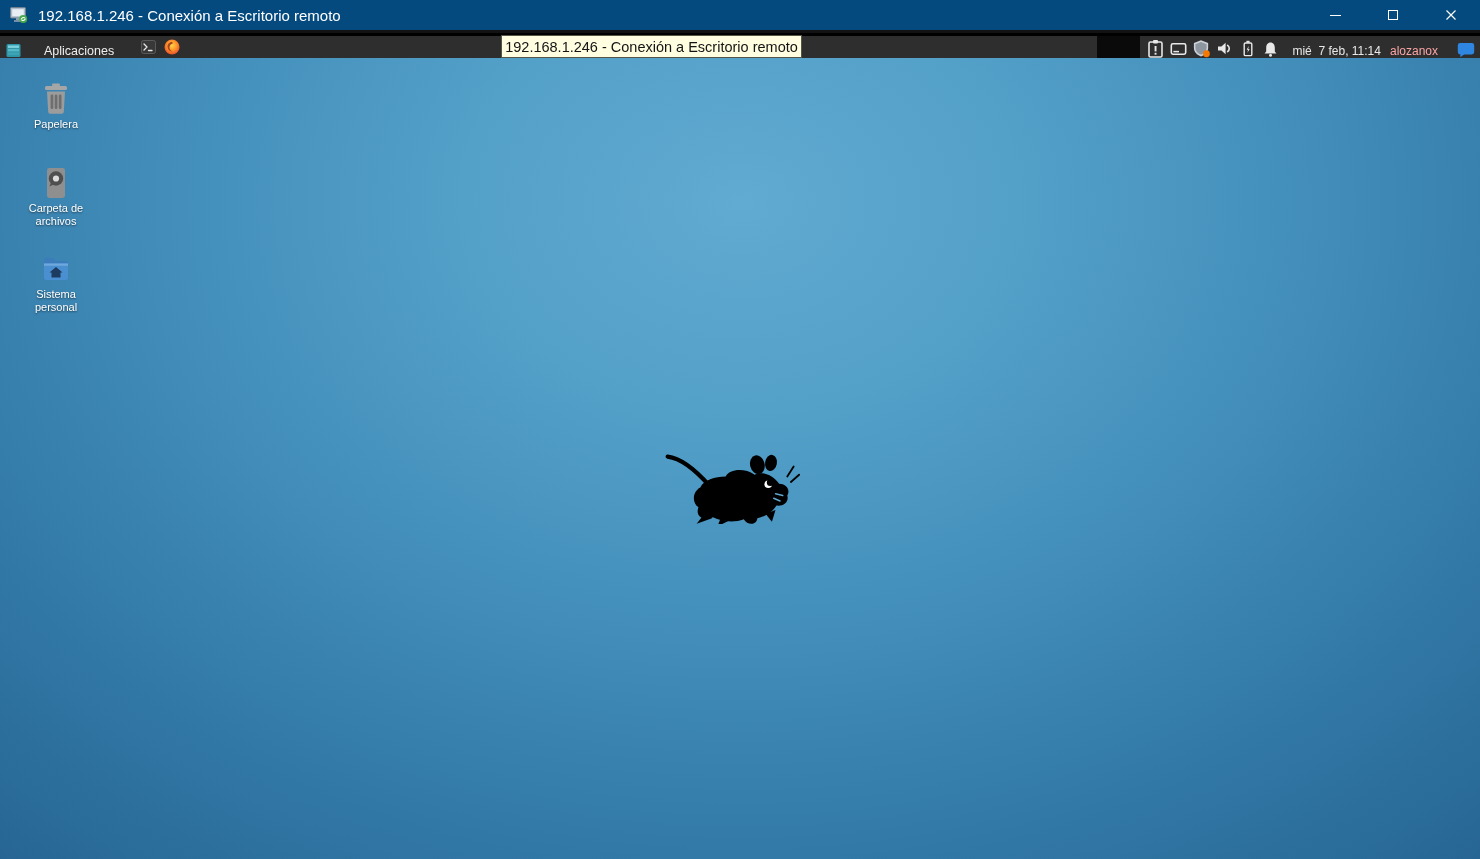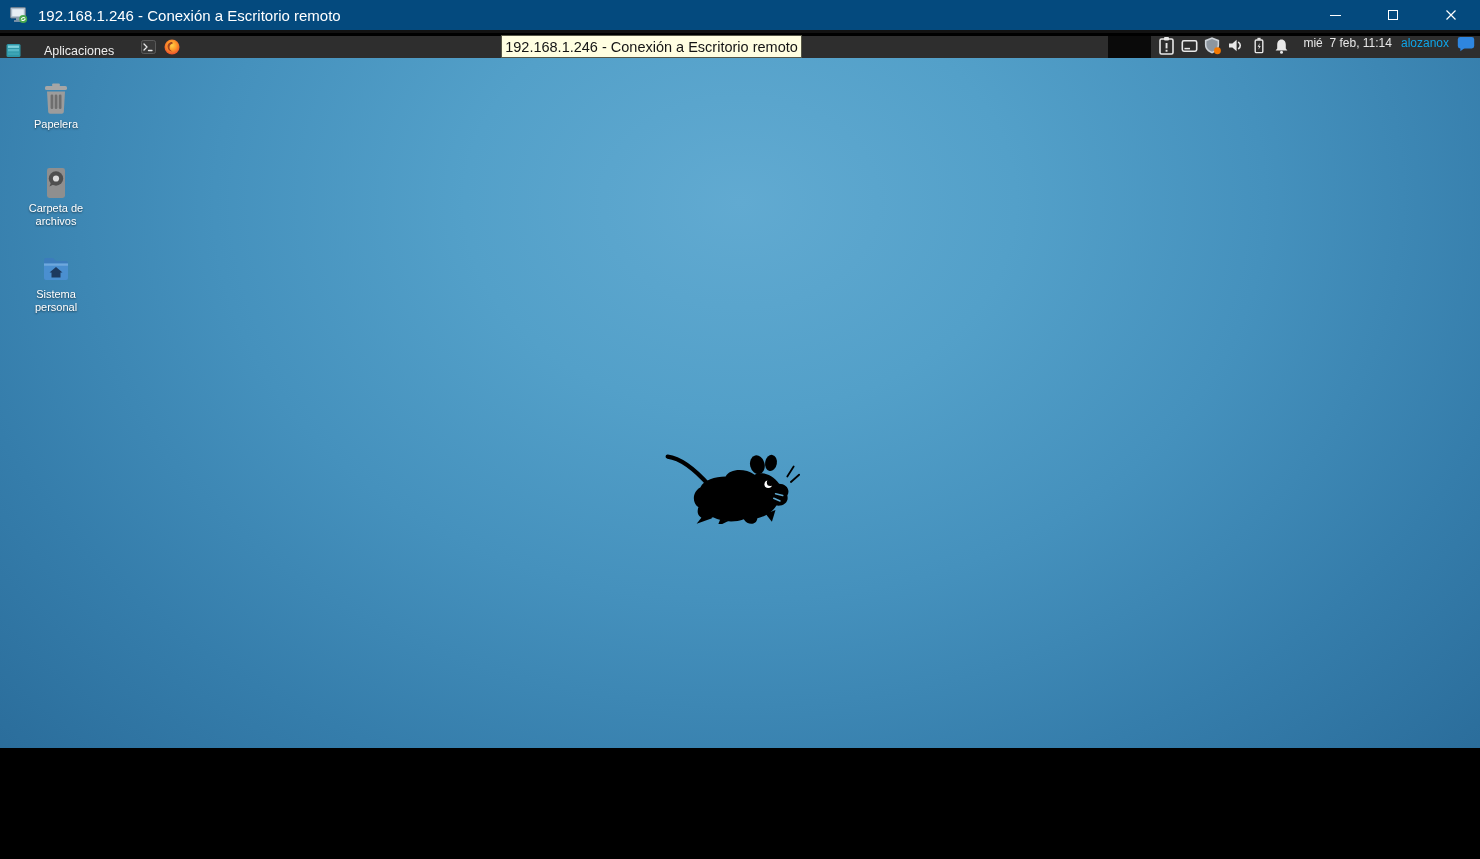--- a/index.html
+++ b/index.html
@@ -1,18 +1,18 @@
 <!DOCTYPE html>
 <html><head>
 <meta charset="utf-8">
 <style>
   * { margin:0; padding:0; box-sizing:border-box; }
   html,body { width:1480px; height:859px; overflow:hidden; background:#000;
               font-family:"Liberation Sans","DejaVu Sans",sans-serif; }
-  .rdp-window { position:relative; width:1480px; height:748px; overflow:hidden; }
+  .rdp-window { position:relative; width:1480px; height:859px; overflow:hidden; }
 
   
   .titlebar { position:absolute; top:0; left:0; width:1480px; height:33px;
               background:#044a7e; border-bottom:3px solid #121212;
               display:flex; align-items:center; }
   .titlebar .app-icon { margin-left:9px; width:20px; height:20px; flex:0 0 auto; }
   .titlebar .title-text { margin-left:9px; color:#ffffff; font-size:15px; white-space:nowrap; }
   .win-controls { margin-left:auto; display:flex; height:100%; }
   .win-btn { width:58px; height:100%; display:flex; align-items:center; justify-content:center;
              background:transparent; border:none; cursor:default; }
@@ -20,25 +20,25 @@
   .glyph-max { width:10px; height:10px; border:1px solid #ffffff; }
 
   
   .panel { position:absolute; top:36px; left:0; width:1480px; height:22px;
            background:#2e2e2e; display:flex; align-items:center; color:#e6e6e6;
            font-size:12.5px; }
   .menu-btn { display:flex; align-items:flex-end; gap:23px; padding:0 6px; height:100%; }
   .menu-btn span { color:#eeeeee; }
   .launchers { margin-left:20px; display:flex; align-items:center; gap:8px; }
   .launcher { width:16px; height:16px; display:flex; align-items:center; justify-content:center; }
-  .panel-right { margin-left:auto; display:flex; align-items:flex-start; height:100%;border-radius:11px; }
+  .panel-right { margin-left:auto; display:flex; align-items:flex-end; height:100%;border-radius:11px; }
   .systray-empty { width:43px; height:100%; background:#0a0a0a; margin-right:4px; }
   .tray-icon { width:19px; height:19px; margin:0 2px; display:flex; align-items:center; justify-content:center; }
   .clock { margin:0 9px 0 10px; font-size:12px; color:#e8e8e8; white-space:pre; }
-  .username { margin-right:8px; font-size:12px; color:#0ea5e9; }
+  .username { margin-right:19px; font-size:12px; color:#fca5a5; }
   .chat { width:18px; height:16px; margin-right:5px; }
 
   
   .conn-bar { position:absolute; top:35px; left:501px; width:301px; height:23px;
               background:#fffee1; border:1px solid #565646; color:#141414;
               font-size:14.5px; display:flex; align-items:center; justify-content:center;
               white-space:nowrap; z-index:30; }
 
   
   .desktop { position:absolute; top:58px; left:0; width:1480px; height:801px;

